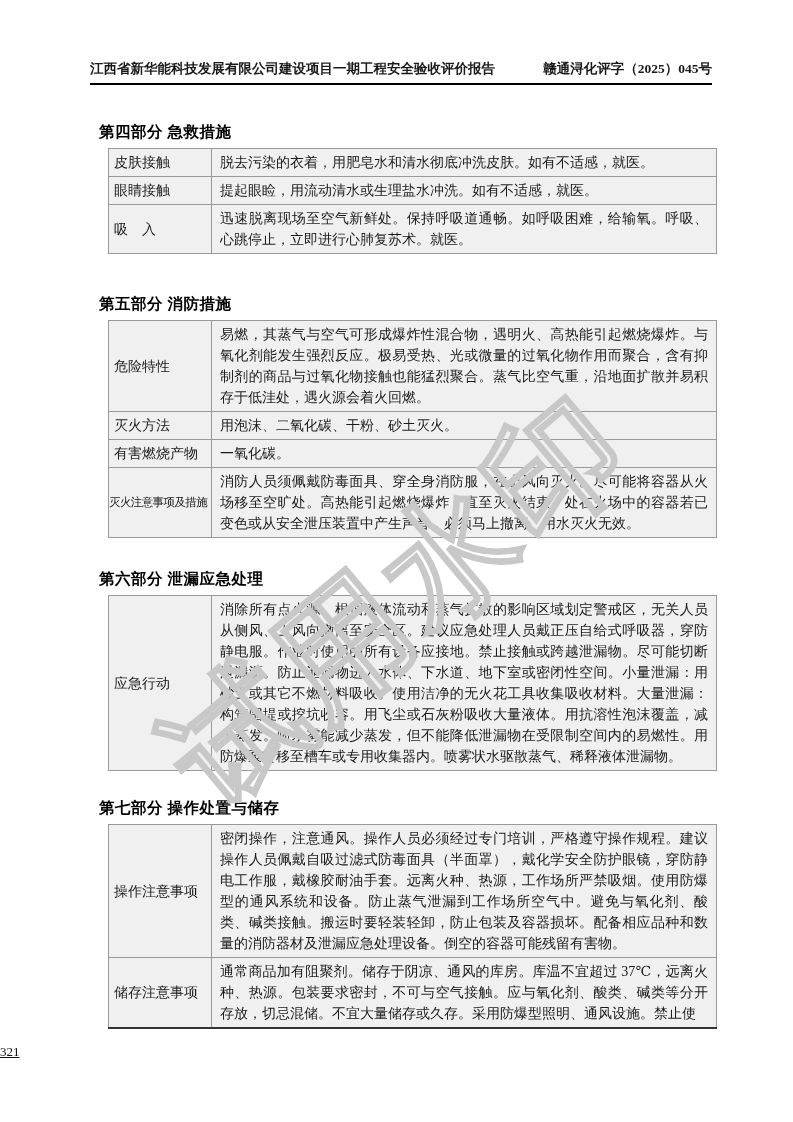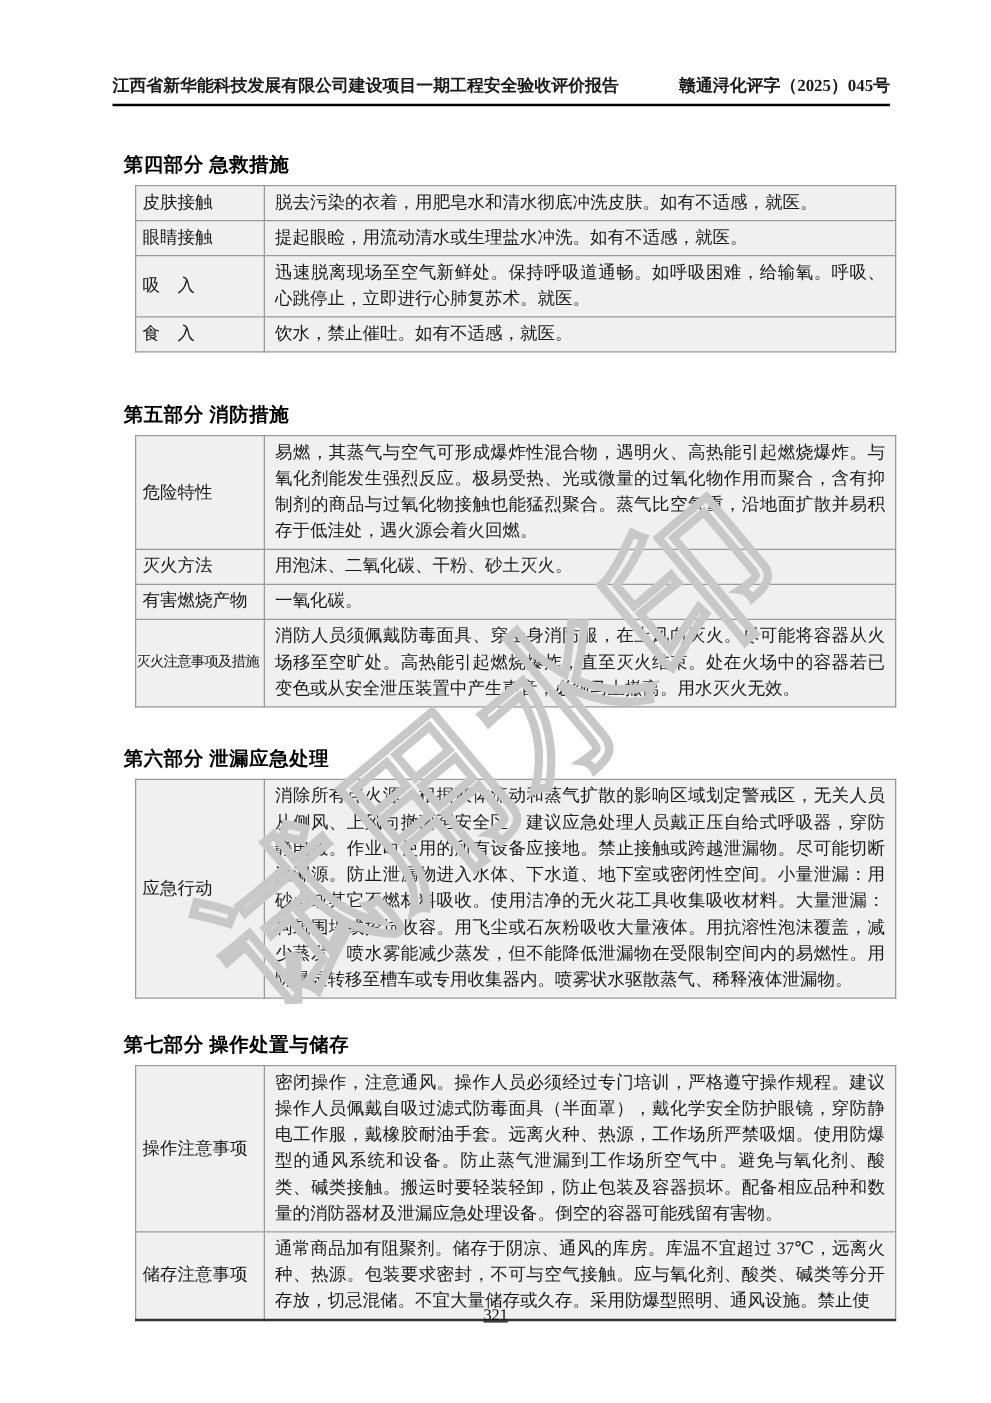--- a/index.html
+++ b/index.html
@@ -56,21 +56,21 @@
     letter-spacing:6px;white-space:nowrap;
     color:rgba(255,255,255,0);
     -webkit-text-stroke:2.5px #c8c8c8;
     transform:rotate(-40deg);
     transform-origin:50% 50%;
     z-index:5;pointer-events:none;
     text-align:center;
   }
   .page-footer{
     position:absolute;top:1044px;left:0;width:793px;
-    text-align:center;font-size:13px;color:#111;text-decoration:underline;
+    text-align:left;font-size:13px;color:#111;text-decoration:underline;
   }
 </style>
 </head>
 <body>
 
 <div class="page-header">
   <span>江西省新华能科技发展有限公司建设项目一期工程安全验收评价报告</span>
   <span>赣通浔化评字（2025）045号</span>
 </div>
 
@@ -89,24 +89,20 @@
       <td class="lbl">皮肤接触</td>
       <td class="val">脱去污染的衣着，用肥皂水和清水彻底冲洗皮肤。如有不适感，就医。</td>
     </tr>
     <tr>
       <td class="lbl">眼睛接触</td>
       <td class="val">提起眼睑，用流动清水或生理盐水冲洗。如有不适感，就医。</td>
     </tr>
     <tr>
       <td class="lbl">吸　入</td>
       <td class="val">迅速脱离现场至空气新鲜处。保持呼吸道通畅。如呼吸困难，给输氧。呼吸、心跳停止，立即进行心肺复苏术。就医。</td>
-    </tr>
-    <tr>
-      <td class="lbl">食　入</td>
-      <td class="val">饮水，禁止催吐。如有不适感，就医。</td>
     </tr>
   </tbody>
     </table>
 
   <div class="section-title st5">第五部分 消防措施</div>
   <table class="msds">
     <colgroup>
         <col class="c1">
         <col class="c2">
       </colgroup>

